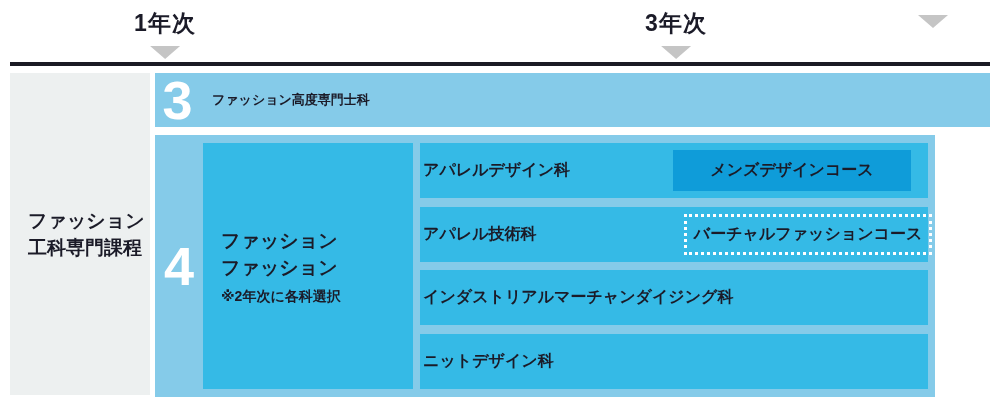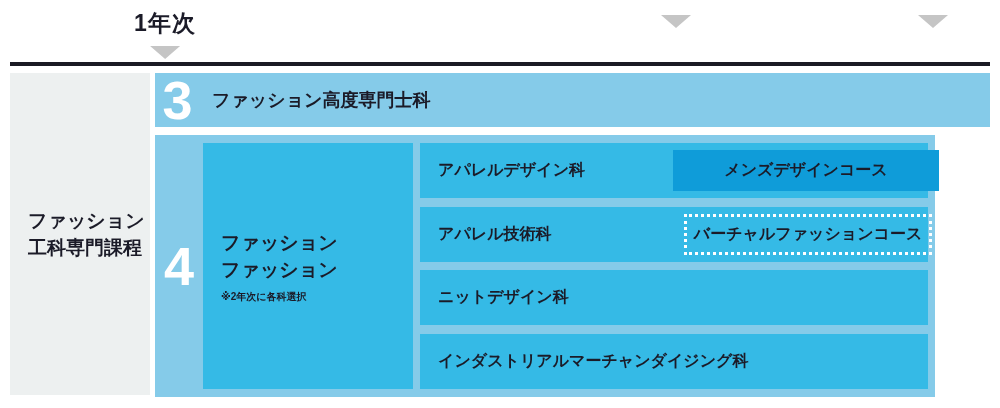--- a/index.html
+++ b/index.html
@@ -89,21 +89,21 @@
     font-weight: 700;
     line-height: 1;
   }
   .bar3 .big-num {
     width: 45px;
     text-align: center;
     flex: 0 0 45px;
   }
   .bar3 .bar3-name {
     margin-left: 12px;
-    font-size: 18px;
+    font-size: 13px;
     font-weight: 700;
     white-space: nowrap;
   }
 
   
   .container4 {
     position: absolute;
     left: 155px; top: 135px;
     width: 780px; height: 262px;
     background: var(--light-blue);
@@ -127,77 +127,78 @@
     padding-left: 18px;
   }
   .base-box .base-line {
     font-size: 19px;
     font-weight: 700;
     line-height: 27px;
     white-space: nowrap;
   }
   .base-box .base-note {
     margin-top: 7px;
-    font-size: 10px;
+    font-size: 14px;
     font-weight: 700;
     white-space: nowrap;
   }
 
   .dept-rows {
     position: absolute;
     left: 265px; top: 8px;
     width: 508px; height: 246px;
     display: flex;
     flex-direction: column;
     justify-content: space-between;
   }
   .dept-row {
     position: relative;
     height: 55px;
     background: var(--medium-blue);
     display: flex;
     align-items: center;
-    padding-left: 18px;
+    padding-left: 3px;
   }
   .dept-label {
     font-size: 16px;
     font-weight: 700;
     white-space: nowrap;
   }
   .course-box {
     position: absolute;
     top: 7px; bottom: 7px;
     display: flex;
     align-items: center;
     justify-content: center;
     font-size: 16px;
     font-weight: 700;
     white-space: nowrap;
   }
   .course-box.solid {
     left: 253px;
-    width: 266px;
+    width: 238px;
     background: var(--dark-blue);
   }
   .course-box.dotted {
     left: 264px;
     width: 248px;
     border: 3px dotted var(--white);
   }
 </style>
 </head>
 <body>
 
 <div class="canvas">
 
   <div class="year-marker" style="left:165px">
     <div class="year-label">1年次</div>
     <div class="triangle-down"></div>
   </div>
   <div class="year-marker" style="left:676px">
+    <div class="year-label">3年次</div>
     <div class="triangle-down"></div>
   </div>
   <div class="year-marker" style="left:933px">
     <div class="triangle-down"></div>
   </div>
 
   <div class="timeline-line"></div>
 
   <div class="category-box">
     <div class="cat-line">ファッション</div>
@@ -227,21 +228,21 @@
           <span>メンズデザインコース</span>
         </div>
       </div>
       <div class="dept-row">
         <span class="dept-label">アパレル技術科</span>
         <div class="course-box dotted">
           <span>バーチャルファッションコース</span>
         </div>
       </div>
       <div class="dept-row">
+        <span class="dept-label">インダストリアルマーチャンダイジング科</span>
+      </div>
+      <div class="dept-row">
         <span class="dept-label">ニットデザイン科</span>
       </div>
-      <div class="dept-row">
-        <span class="dept-label">インダストリアルマーチャンダイジング科</span>
-      </div>
     </div>
   </div>
 
 </div>
 
 </body></html>

